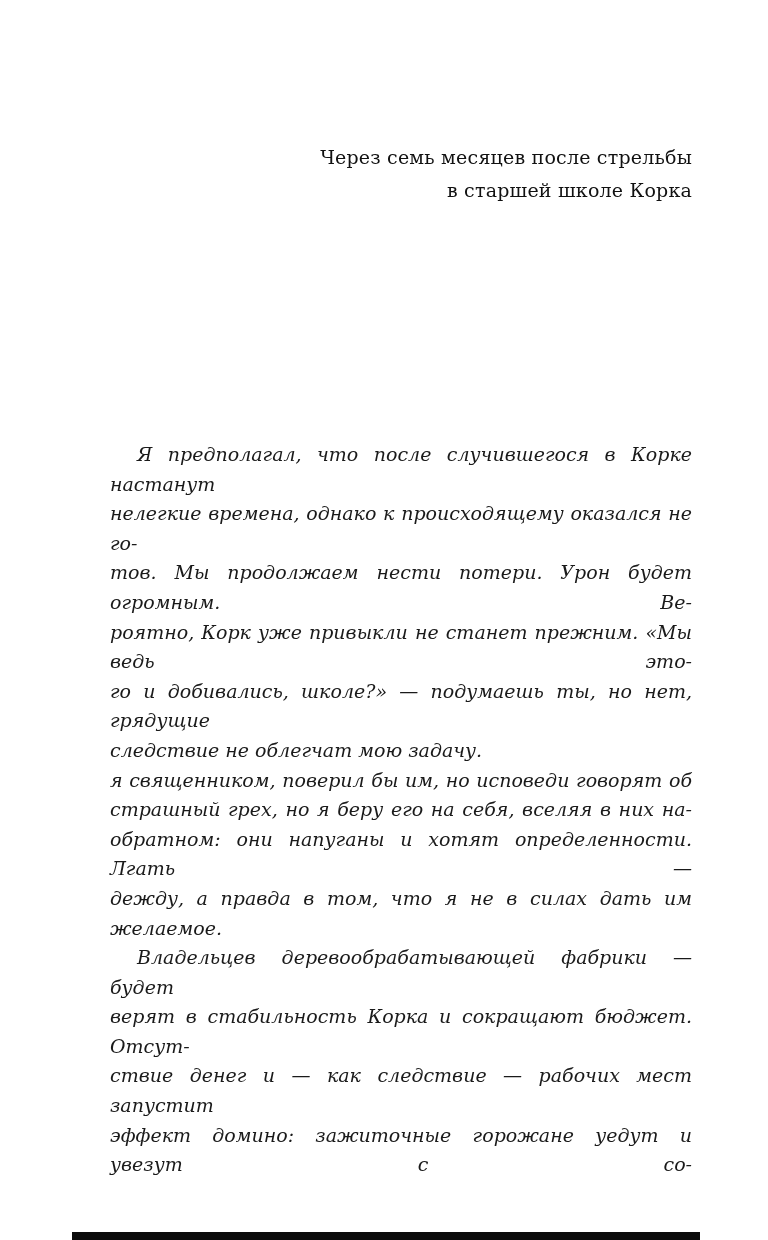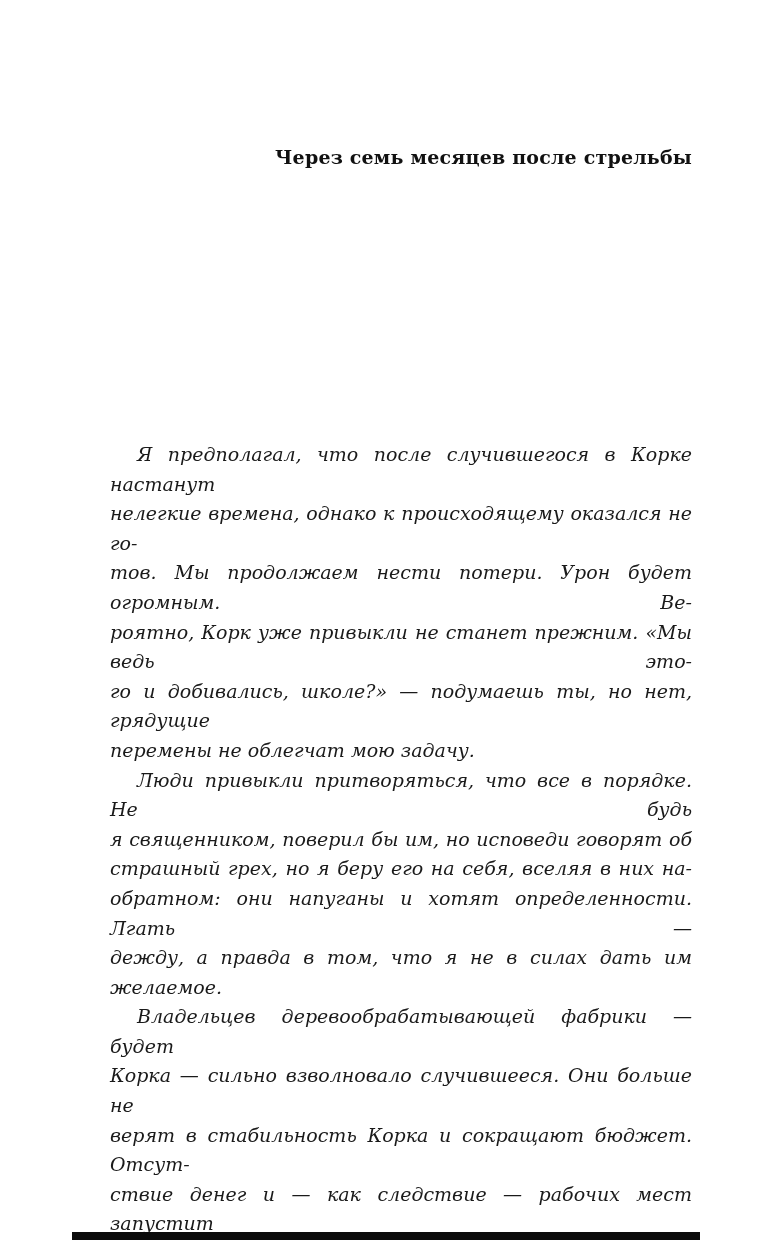--- a/index.html
+++ b/index.html
@@ -11,21 +11,21 @@
     background: #ffffff;
     overflow: hidden;
     font-family: "DejaVu Serif", serif;
     color: #161616;
   }
   .heading {
     position: absolute;
     top: 141px;
     right: 76px;
     text-align: right;
-    font-weight: bold;
+    font-weight: normal;
     font-size: 19px;
     line-height: 33px;
     letter-spacing: 0.2px;
     color: #111111;
   }
   .body-text {
     position: absolute;
     top: 440px;
     left: 110px;
     width: 582px;
@@ -50,41 +50,40 @@
     background: #0b0b0b;
   }
 </style>
 </head>
 <body>
 
 <div class="page">
 
   <div class="heading">
     <div>Через семь месяцев после стрельбы</div>
+    <div>в старшей школе Корка</div>
   </div>
 
   <div class="body-text">
       <div class="paragraph">
         <div class="line first">Я предполагал, что после случившегося в Корке настанут</div>
         <div class="line">нелегкие времена, однако к происходящему оказался не го-</div>
         <div class="line">тов. Мы продолжаем нести потери. Урон будет огромным. Ве-</div>
         <div class="line">роятно, Корк уже привыкли не станет прежним. «Мы ведь это-</div>
         <div class="line">го и добивались, школе?» — подумаешь ты, но нет, грядущие</div>
-        <div class="line last">перемены не облегчат мою задачу.</div>
+        <div class="line last">следствие не облегчат мою задачу.</div>
       </div>
       <div class="paragraph">
-        <div class="line first">Люди привыкли притворяться, что все в порядке. Не будь</div>
         <div class="line">я священником, поверил бы им, но исповеди говорят об</div>
         <div class="line">страшный грех, но я беру его на себя, вселяя в них на-</div>
         <div class="line">обратном: они напуганы и хотят определенности. Лгать —</div>
         <div class="line last">дежду, а правда в том, что я не в силах дать им желаемое.</div>
       </div>
       <div class="paragraph continues">
         <div class="line first">Владельцев деревообрабатывающей фабрики — будет</div>
-        <div class="line">Корка — сильно взволновало случившееся. Они больше не</div>
         <div class="line">верят в стабильность Корка и сокращают бюджет. Отсут-</div>
         <div class="line">ствие денег и — как следствие — рабочих мест запустит</div>
         <div class="line">эффект домино: зажиточные горожане уедут и увезут с со-</div>
       </div>
     </div>
 
   <div class="bottom-edge"></div>
 
 </div>
 

